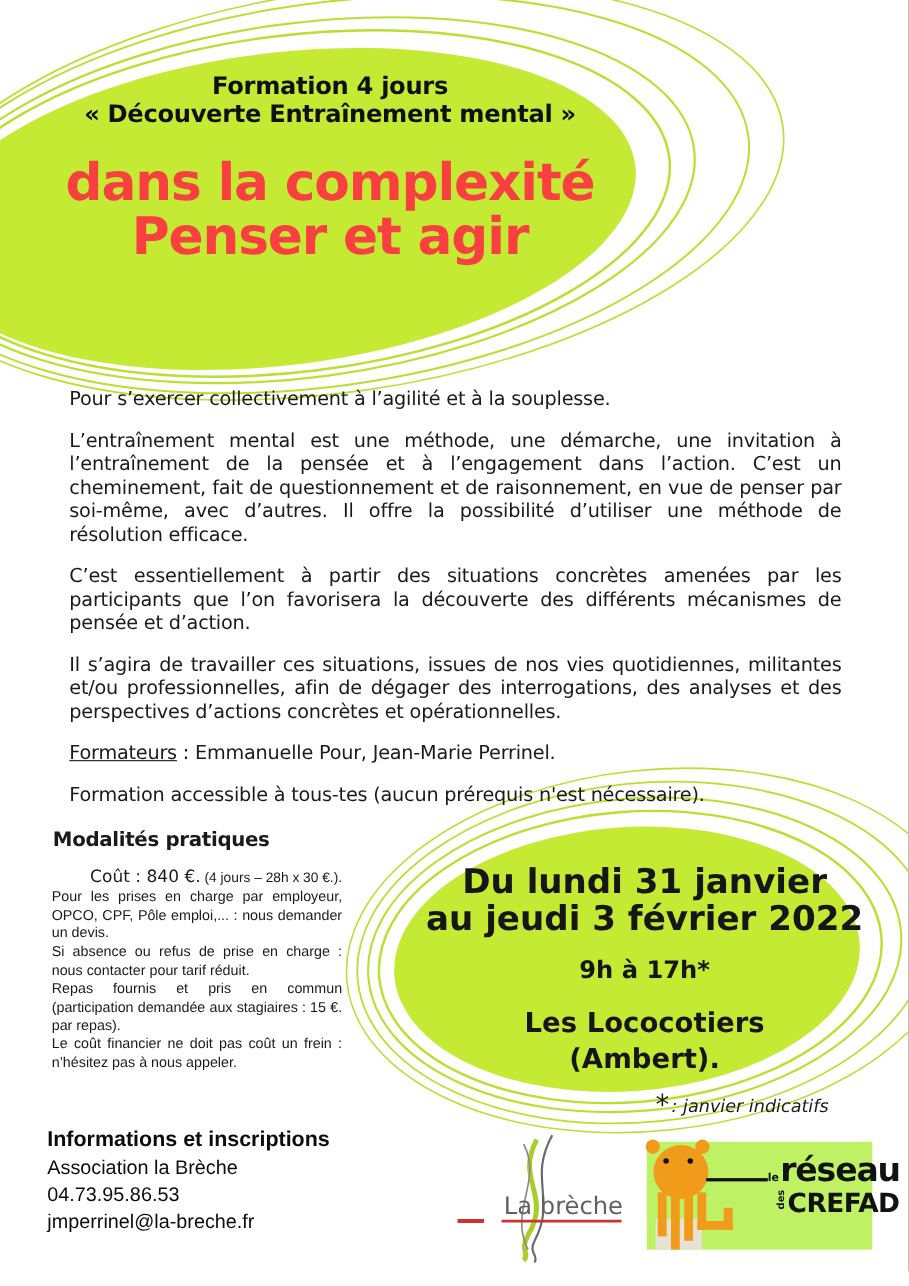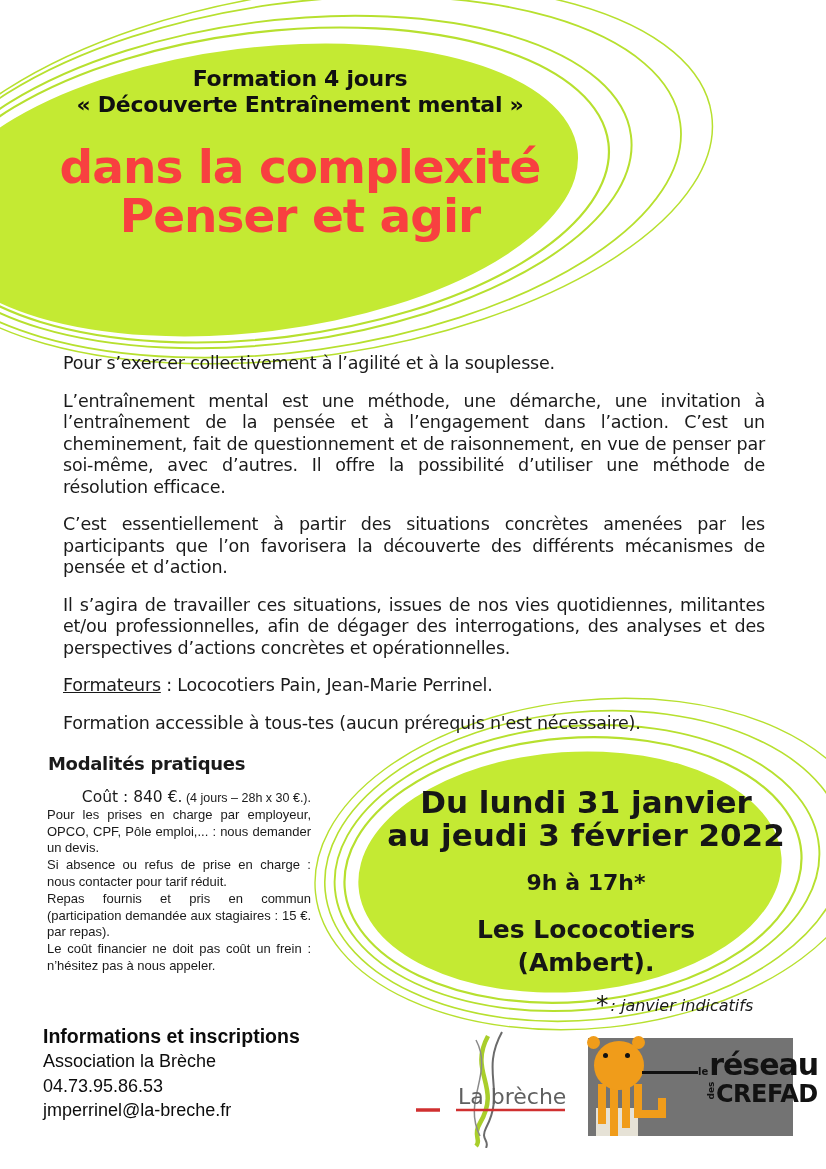--- a/index.html
+++ b/index.html
@@ -69,21 +69,21 @@
     color:#0c0c0c;
   }
   .contact .heading{font-weight:bold;font-size:19.5px;line-height:26px;}
 
   
   .breche-logo{position:absolute;left:410px;top:1028px;width:170px;height:120px;}
 
   
   .crefad-logo{
     position:absolute;left:588px;top:1038px;width:205px;height:98px;
-    background:#737373;
+    background:#bef264;
   }
   .crefad-logo .ear{position:absolute;width:13px;height:13px;border-radius:50%;}
   .crefad-logo .head{position:absolute;left:6px;top:3px;width:50px;height:49px;border-radius:50%;}
   .crefad-logo .eye{position:absolute;width:5px;height:5px;border-radius:50%;background:#111;}
   .crefad-logo .leg{position:absolute;width:8px;}
   .crefad-logo .beige{position:absolute;left:8px;top:70px;width:42px;height:28px;background:#e6e2d6;}
   .crefad-logo .line{position:absolute;left:54px;top:33px;width:56px;height:3px;background:#111;}
   .crefad-text{
     position:absolute;left:110px;top:12px;color:#121212;
     font-family:"DejaVu Sans",sans-serif;line-height:1;
@@ -130,21 +130,21 @@
     <div>dans la complexité</div>
     <div>Penser et agir</div>
   </div>
 
   <div class="intro">
     <p>Pour s’exercer collectivement à l’agilité et à la souplesse.</p>
     <p class="just">L’entraînement mental est une méthode, une démarche, une invitation à l’entraînement de la pensée et à l’engagement dans l’action. C’est un cheminement, fait de questionnement et de raisonnement, en vue de penser par soi-même, avec d’autres. Il offre la possibilité d’utiliser une méthode de résolution efficace.</p>
     <p class="just">C’est essentiellement à partir des situations concrètes amenées par les participants que l’on favorisera la découverte des différents mécanismes de pensée et d’action.</p>
     <p class="just">Il s’agira de travailler ces situations, issues de nos vies quotidiennes, militantes et/ou professionnelles, afin de dégager des interrogations, des analyses et des perspectives d’actions concrètes et opérationnelles.</p>
     <div class="trainers">
-      <p><span class="label">Formateurs</span><span> : Lococotiers Pain, Jean-Marie Perrinel.</span></p>
+      <p><span class="label">Formateurs</span><span> : Emmanuelle Pour, Jean-Marie Perrinel.</span></p>
       <p>Formation accessible à tous-tes (aucun prérequis n'est nécessaire).</p>
     </div>
   </div>
 
   <div class="practical-heading">Modalités pratiques</div>
   <div class="cost">
     <p class="first-line"><span class="cost-main">Coût : 840 €.</span><span class="cost-detail"> (4 jours – 28h x 30 €.).</span></p>
     <p>Pour les prises en charge par employeur, OPCO, CPF, Pôle emploi,... : nous demander un devis.</p>
     <p>Si absence ou refus de prise en charge : nous contacter pour tarif réduit.</p>
     <p>Repas fournis et pris en commun (participation demandée aux stagiaires : 15 €. par repas).</p>

